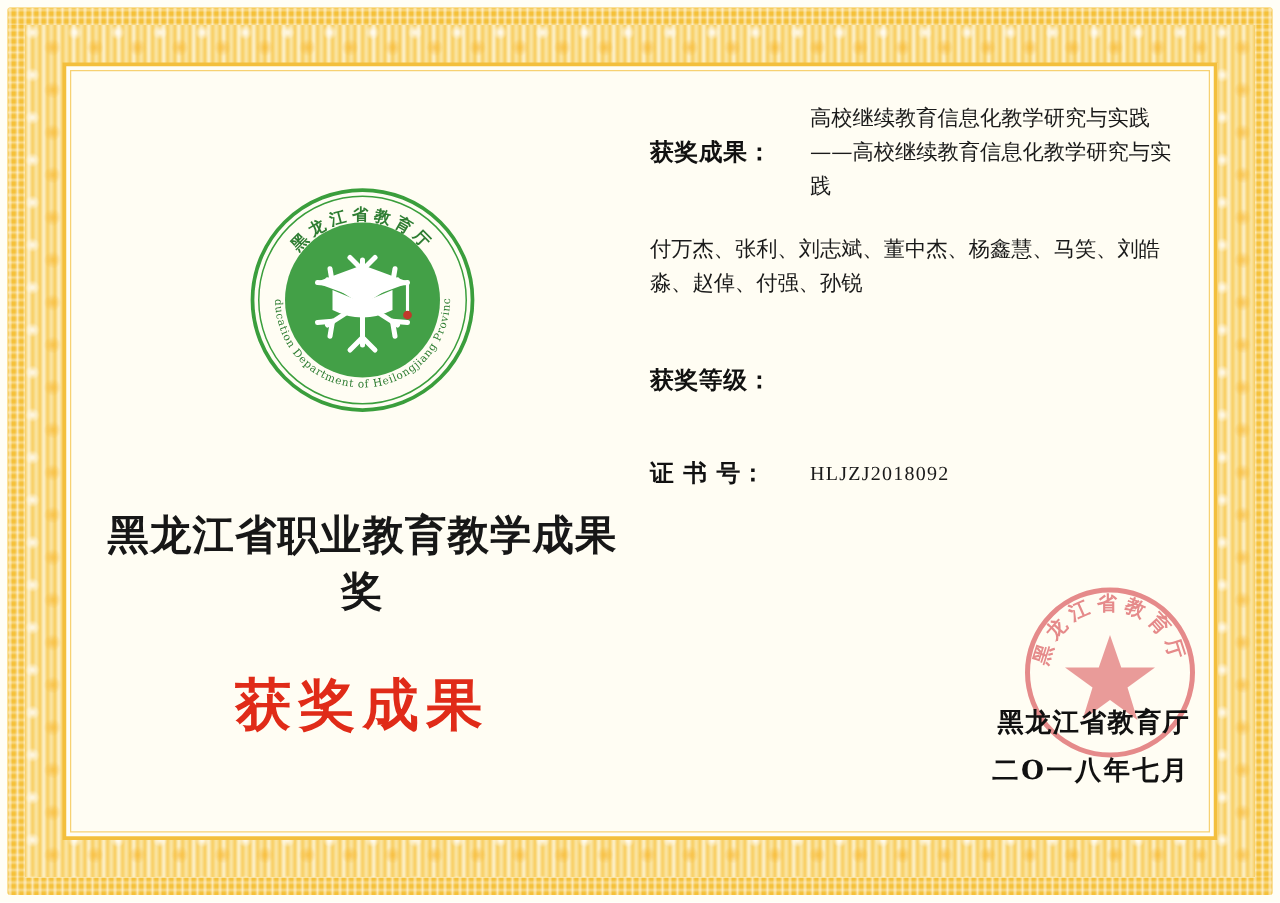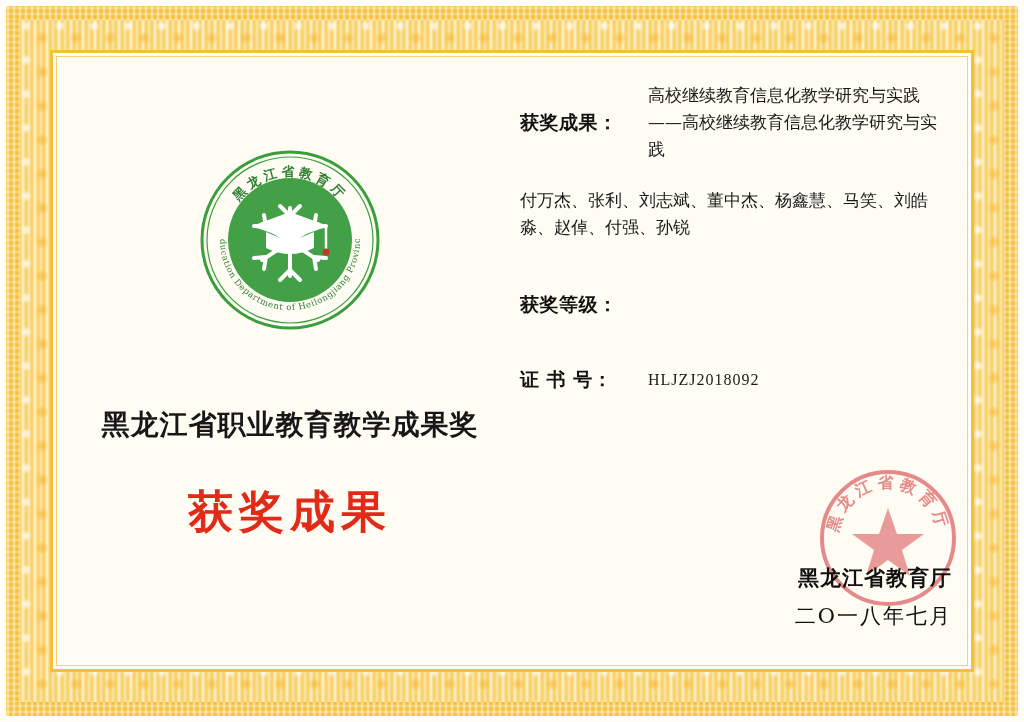--- a/index.html
+++ b/index.html
@@ -114,21 +114,21 @@
     text-align: center;
   }
   .seal-wrap {
     position: relative;
     width: 180px;
     height: 180px;
     margin: 40px auto 0 auto;
   }
   .left-title {
     margin-top: 76px;
-    font-size: 28px;
+    font-size: 33px;
     font-weight: bold;
     letter-spacing: 1px;
     color: #171717;
     font-family: "DejaVu Serif", "Liberation Serif", serif;
   }
   .left-subtitle {
     margin-top: 38px;
     font-size: 45px;
     font-weight: bold;
     letter-spacing: 6px;
@@ -184,21 +184,21 @@
   .sign-org {
     font-size: 21px;
     font-weight: bold;
     color: #111;
     letter-spacing: 1px;
     font-family: "DejaVu Serif", "Liberation Serif", serif;
   }
   .sign-date {
     margin-top: 10px;
     font-size: 21px;
-    font-weight: normal;
+    font-weight: bold;
     color: #111;
     letter-spacing: 2px;
     font-family: "DejaVu Serif", "Liberation Serif", serif;
   }
 
   
   .stamp {
     position: absolute;
     right: 62px;
     bottom: 110px;

